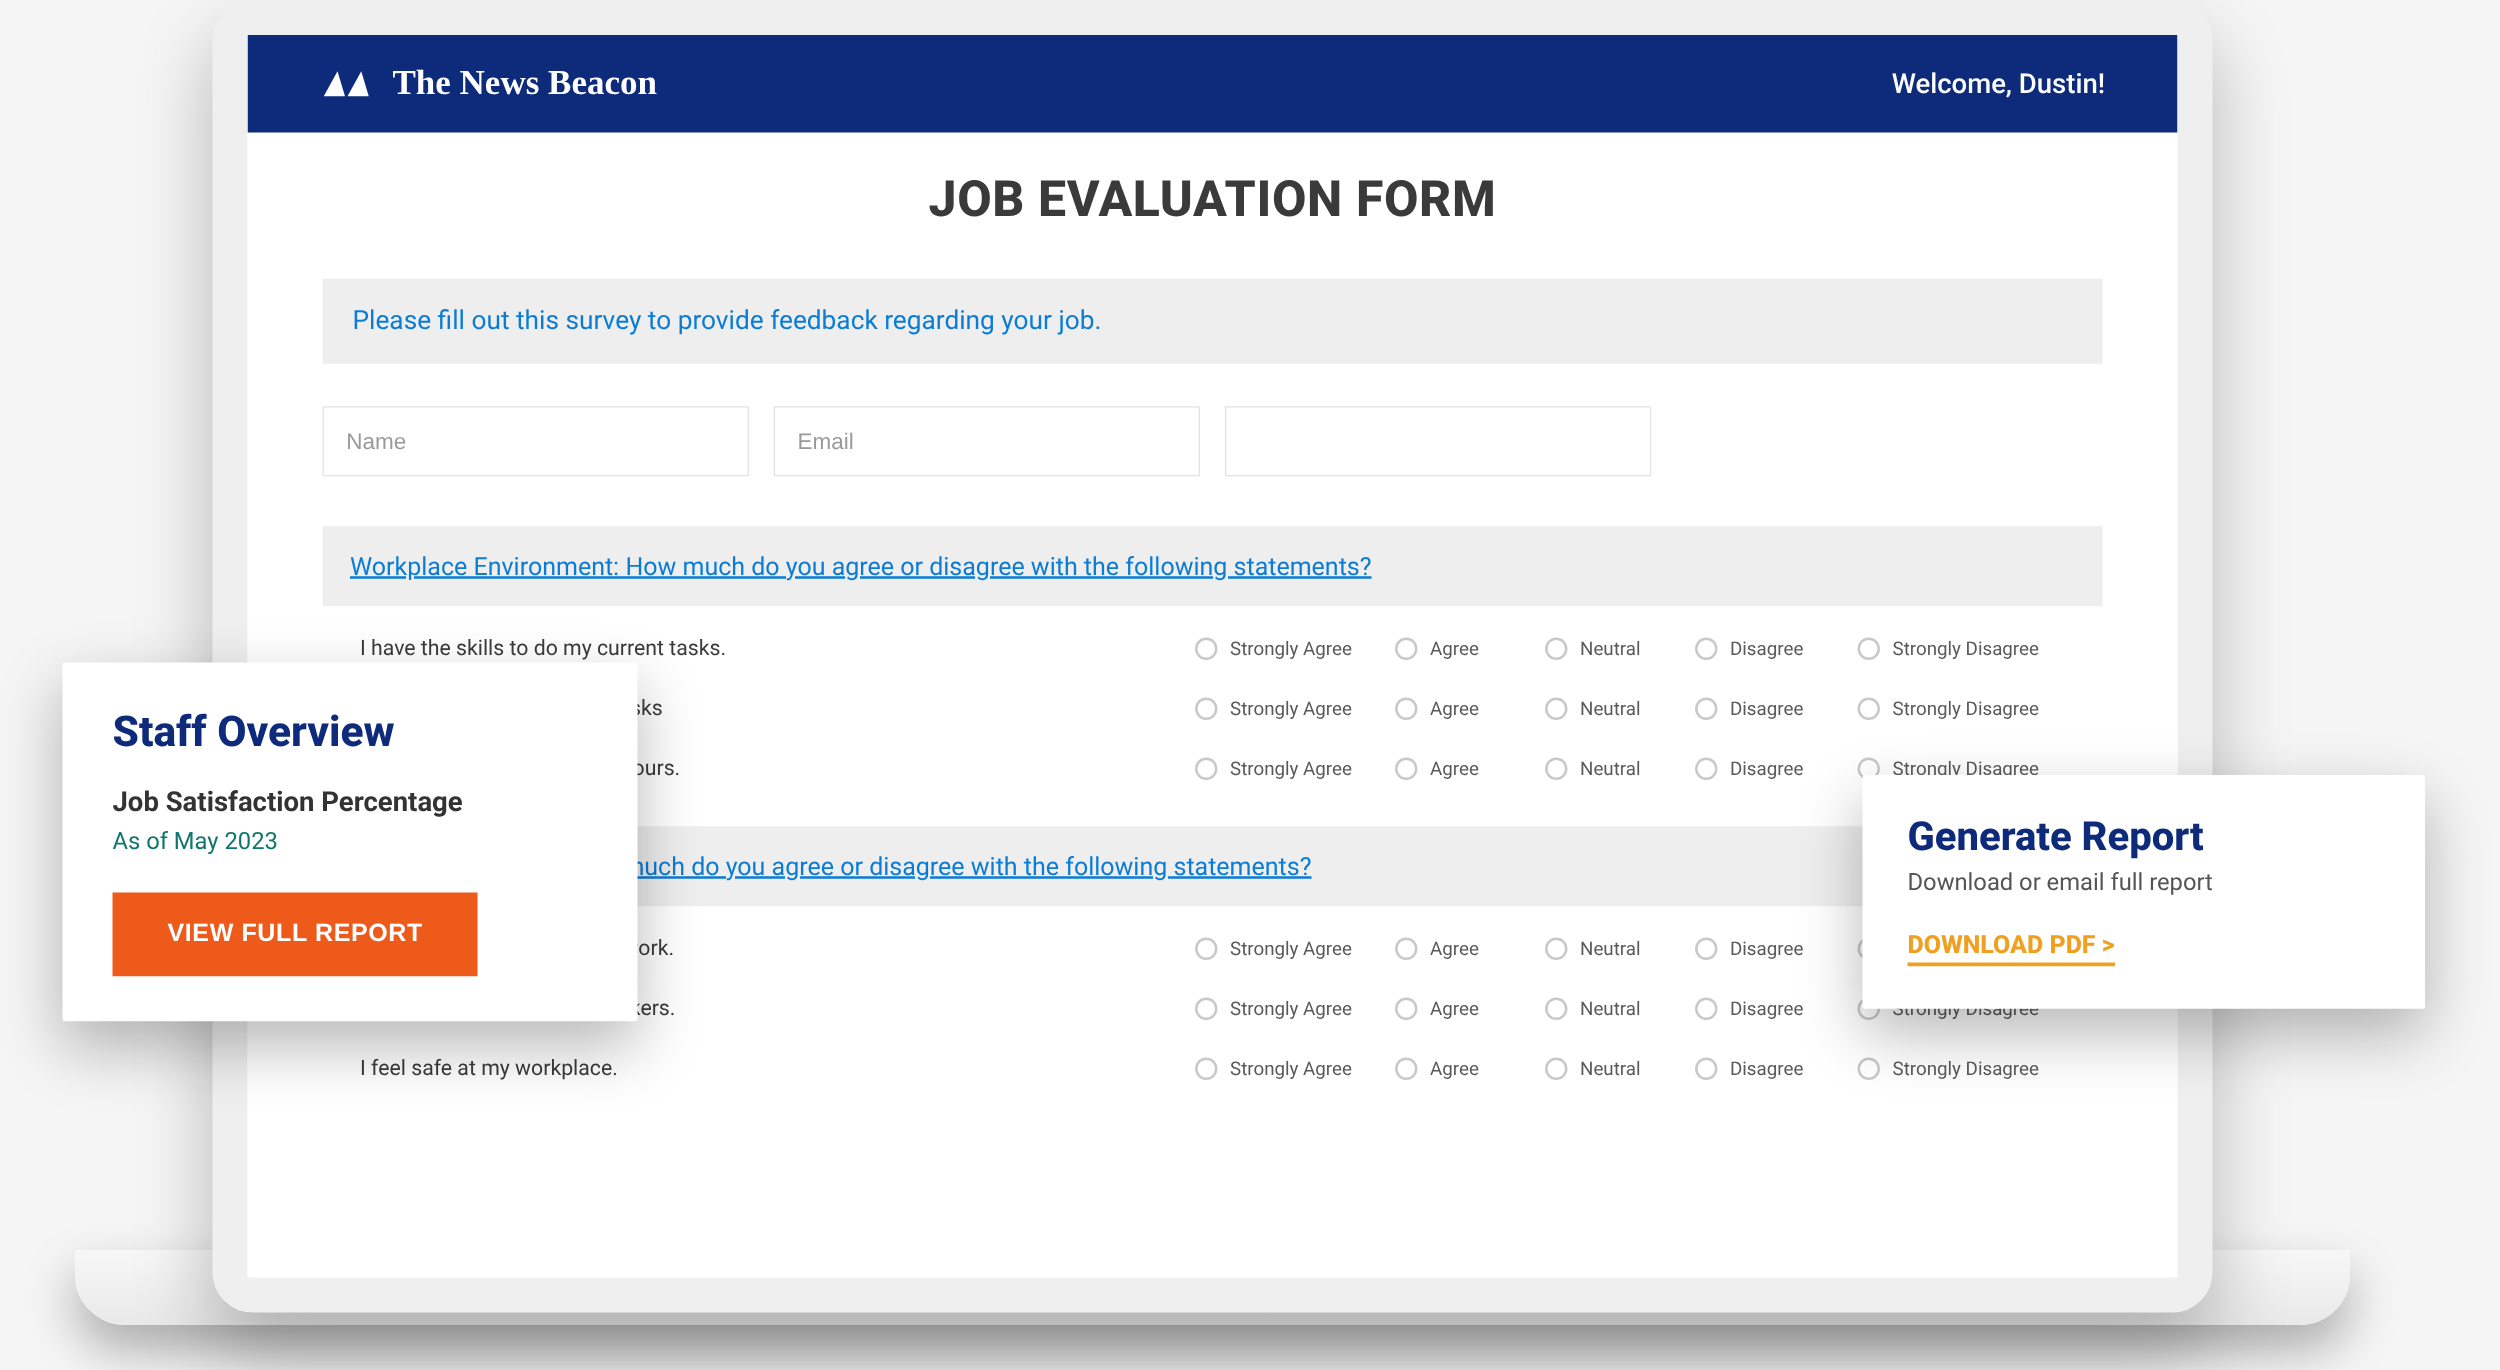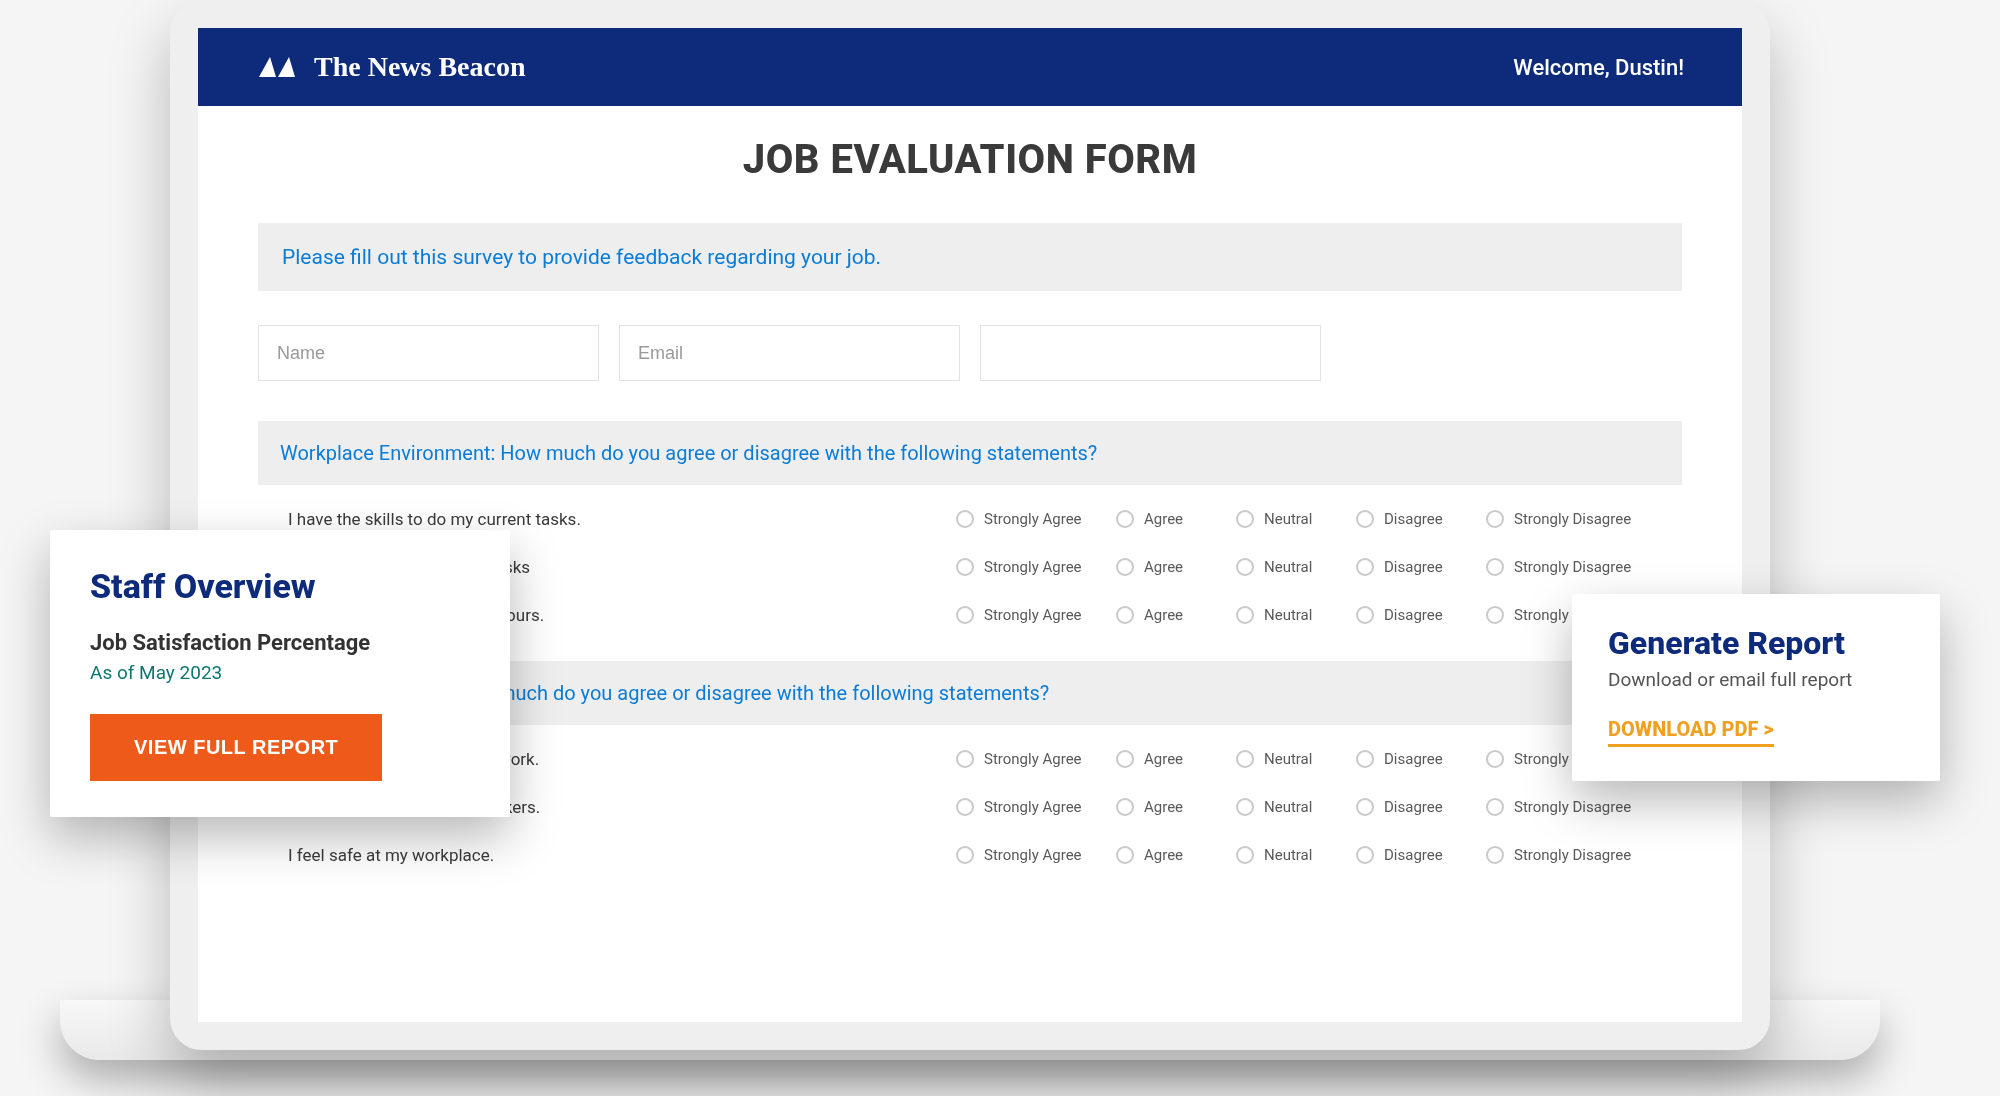--- a/index.html
+++ b/index.html
@@ -105,20 +105,21 @@
     background: #fff;
   }
   .text-input::placeholder { color: #9a9a9a; }
 
   .section-header {
     background: #eeeeee;
     color: #0b7cd6;
     font-size: 20px;
     padding: 20px 22px;
     margin-bottom: 24px;
+    text-decoration: underline;
   }
 
   .matrix {
     display: grid;
     grid-template-columns: 1fr 160px 120px 120px 130px 190px;
     row-gap: 28px;
     align-items: center;
     padding: 0 6px 36px 30px;
     font-size: 17px;
     color: #3b3b3b;
@@ -175,22 +176,22 @@
     border: none;
     font-size: 20px;
     font-weight: 800;
     letter-spacing: 0.5px;
     padding: 22px 44px;
     cursor: pointer;
   }
 
   .card-right {
     right: 60px;
-    top: 594px;
-    width: 368px;
+    top: 620px;
+    width: 450px;
     padding: 30px 36px 34px;
   }
   .card-right h2 {
     color: #0d2b7a;
     font-size: 32px;
     font-weight: 800;
     margin-bottom: 6px;
   }
   .card-right .sub {
     font-size: 19px;

